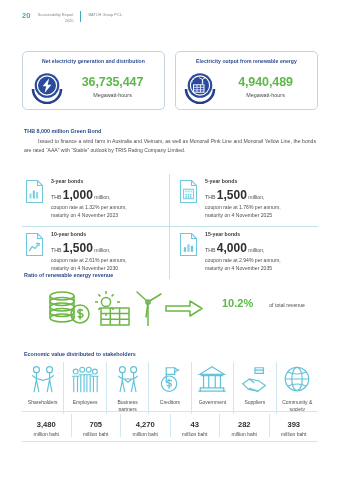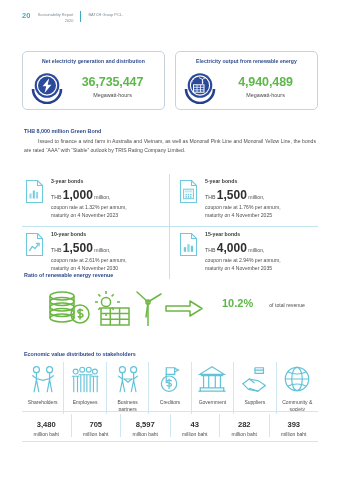--- a/index.html
+++ b/index.html
@@ -593,21 +593,21 @@
   <div class="stk-wrap" style="top:414px;">
     <div class="stk-col">
       <div class="stk-num">3,480</div>
       <div class="stk-unit">million baht</div>
     </div>
     <div class="stk-col">
       <div class="stk-num">705</div>
       <div class="stk-unit">million baht</div>
     </div>
     <div class="stk-col">
-      <div class="stk-num">8,597</div>
+      <div class="stk-num">4,270</div>
       <div class="stk-unit">million baht</div>
     </div>
     <div class="stk-col">
       <div class="stk-num">43</div>
       <div class="stk-unit">million baht</div>
     </div>
     <div class="stk-col">
       <div class="stk-num">282</div>
       <div class="stk-unit">million baht</div>
     </div>

